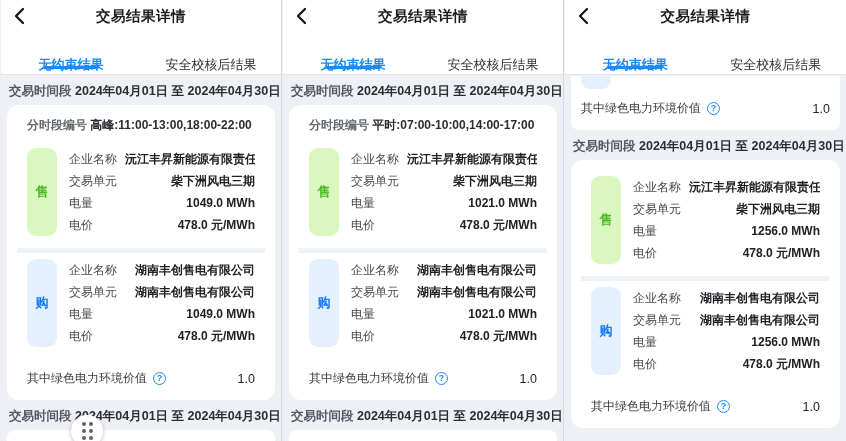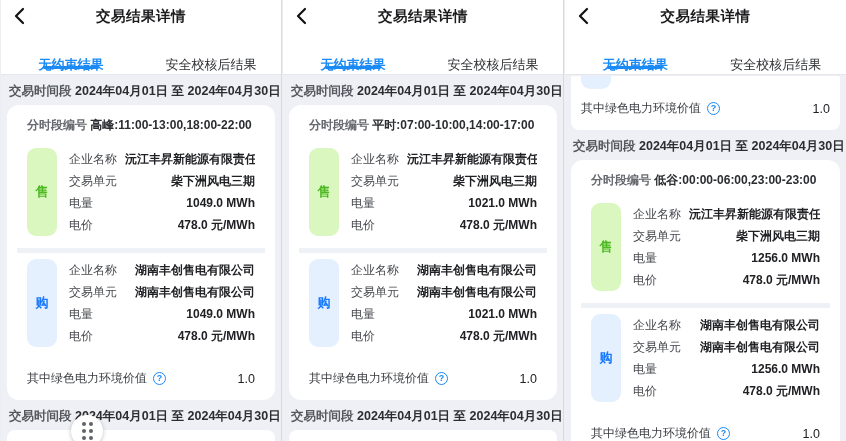--- a/index.html
+++ b/index.html
@@ -243,24 +243,20 @@
           <span>其中绿色电力环境价值</span>
           <span class="q-icon">?</span>
           <span class="gv">1.0</span>
         </div>
       </div>
       <div class="period-row">
         <span class="plabel">交易时间段</span>
         <span class="pval">2024年04月01日 至 2024年04月30日</span>
       </div>
       <div class="card">
-        <div class="seg-row">
-          <span>分时段编号</span>
-          <b>低谷:00:00-06:00,23:00-23:00</b>
-        </div>
         <div class="block">
           <div class="badge sell">售</div>
           <div class="rows">
             <div class="row">
                 <span class="rl">企业名称</span>
                 <span class="rv">沅江丰昇新能源有限责任公司</span>
               </div>
             <div class="row">
                 <span class="rl">交易单元</span>
                 <span class="rv">柴下洲风电三期</span>

